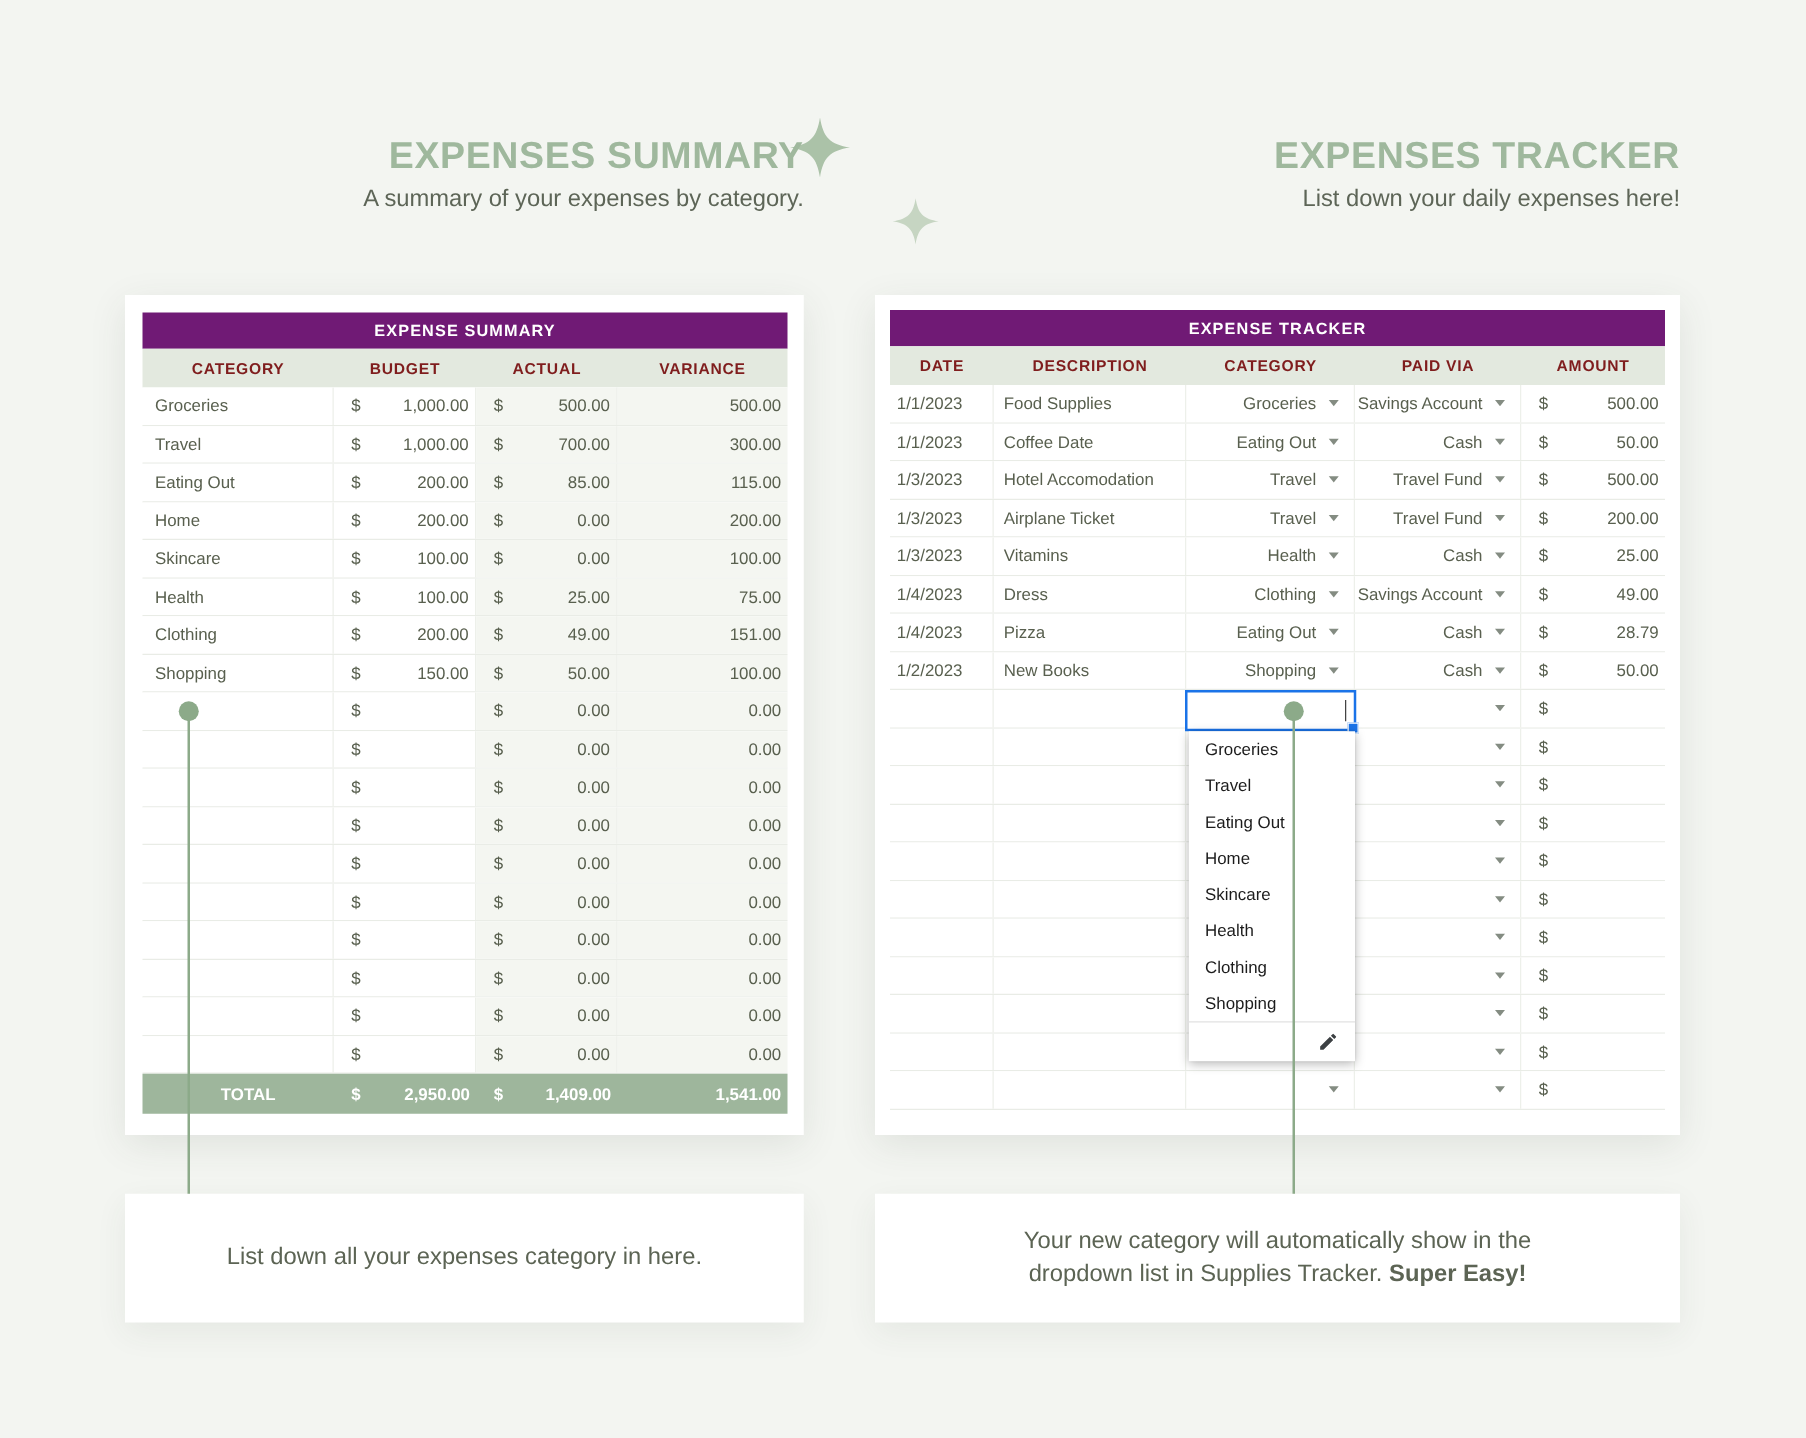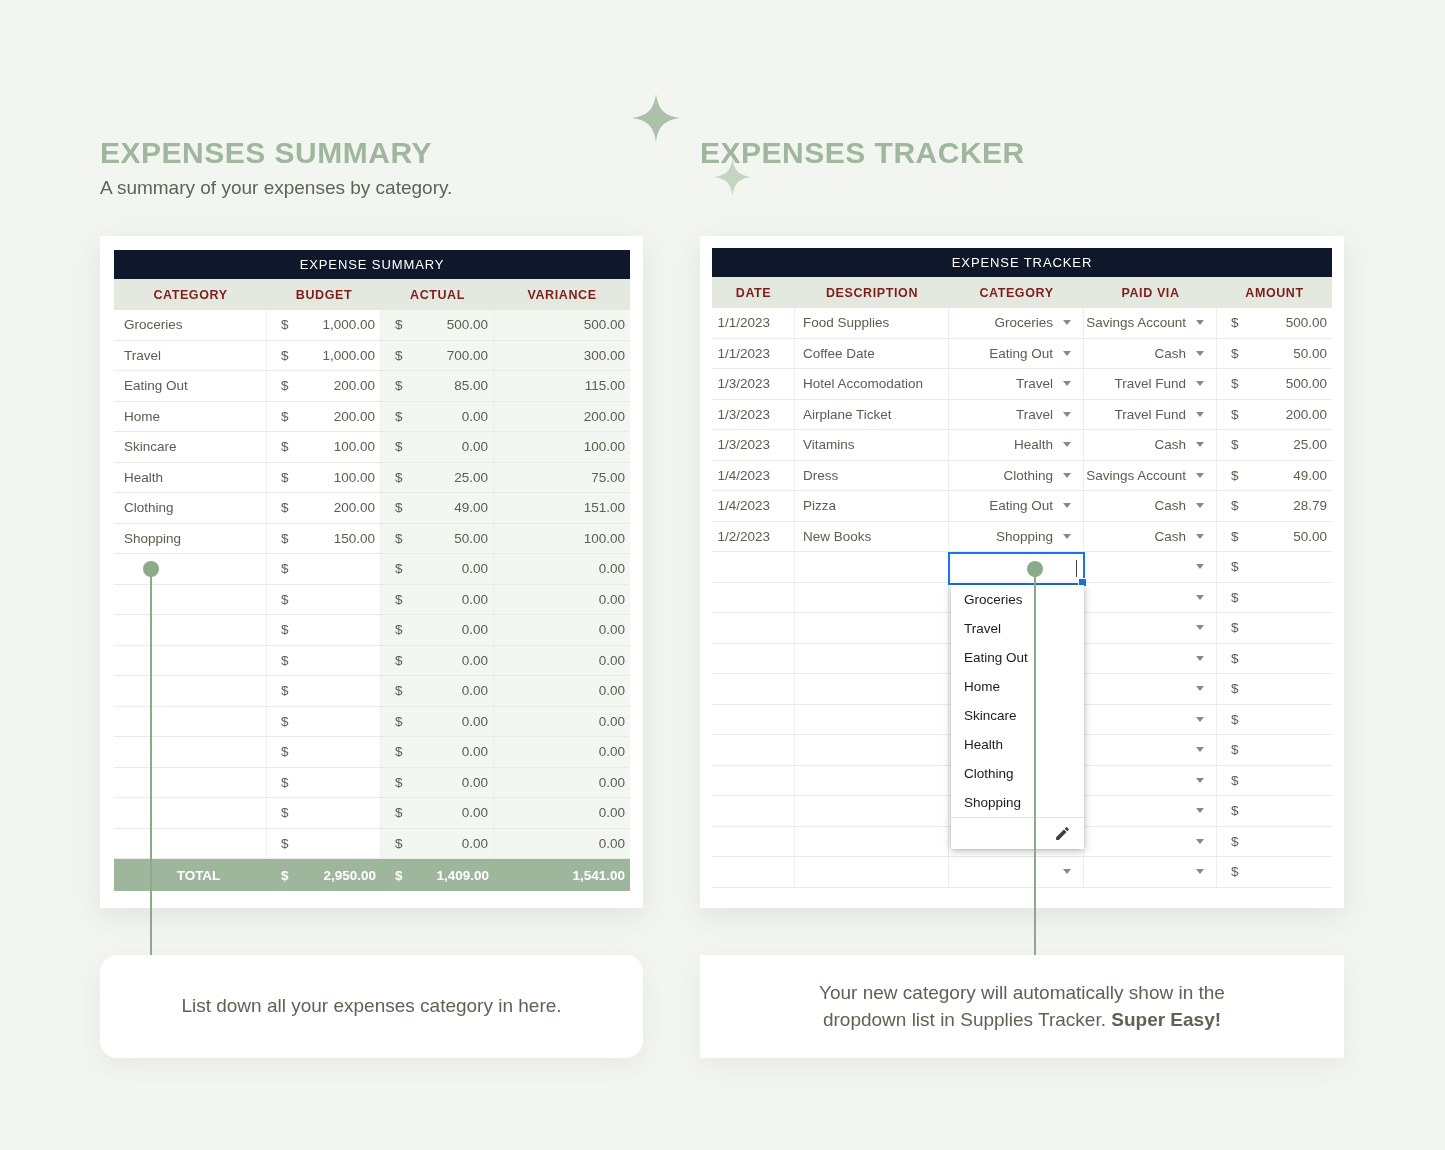--- a/index.html
+++ b/index.html
@@ -1,46 +1,46 @@
 <!DOCTYPE html>
 <html><head>
 <meta charset="utf-8">
 <style>
   html,body{margin:0;padding:0;}
   body{width:1445px;height:1150px;position:relative;overflow:hidden;
        background:#f3f5f1;font-family:"Liberation Sans",sans-serif;}
   .page{position:absolute;inset:0;}
 
   
-  .section-header{position:absolute;top:136px;text-align:left;}
+  .section-header{position:absolute;top:108px;text-align:right;}
   .section-header h1{margin:0;font-size:30px;font-weight:700;letter-spacing:.5px;color:#9fb89d;}
   .section-header p{margin:7px 0 0 0;font-size:19px;color:#5d6557;}
   .sh-left{left:100px;width:543px;}
   .sh-right{left:700px;width:644px;}
 
   
   .sparkle{position:absolute;}
   .sparkle-big{left:632px;top:92px;width:48px;height:52px;}
   .sparkle-small{left:714px;top:157px;width:37px;height:40px;}
 
   
   .card{position:absolute;background:#ffffff;box-shadow:0 8px 28px rgba(60,70,60,.10);}
   .card-left{left:100px;top:236px;width:543px;height:672px;}
   .card-right{left:700px;top:236px;width:644px;height:672px;}
   .caption-card{position:absolute;top:955px;height:103px;background:#fff;
       box-shadow:0 8px 24px rgba(60,70,60,.07);display:flex;align-items:center;justify-content:center;}
-  .cap-left{left:100px;width:543px;border-radius:17px;}
+  .cap-left{left:100px;width:543px;}
   .cap-right{left:700px;width:644px;}
   .caption-text{font-size:19px;color:#5c6454;text-align:center;line-height:1.4;}
 
   
   .sheet{position:absolute;}
   .sheet-left{left:14px;top:14px;width:516px;}
   .sheet-right{left:12px;top:12px;width:620px;}
-  .tbar{height:29px;background:#0f172a;color:#fff;font-weight:400;font-size:13px;
+  .tbar{height:29px;background:#701a75;color:#fff;font-weight:700;font-size:13px;
         letter-spacing:.9px;display:flex;align-items:center;justify-content:center;}
   .thead{display:grid;height:31px;background:#e3e9df;}
   .thead .hcell{display:flex;align-items:center;justify-content:center;
         color:#7f1d1d;font-weight:700;font-size:12.5px;letter-spacing:.6px;}
   .grid-left{grid-template-columns:153px 114px 113px 136px;}
   .grid-right{grid-template-columns:83px 154px 135px 133px 115px;}
   .trow{display:grid;height:30.5px;box-sizing:border-box;border-bottom:1px solid #e9ece6;background:#fff;}
   .cell{display:flex;align-items:center;font-size:13.5px;color:#59604f;box-sizing:border-box;
         border-right:1px solid #edf0ea;overflow:hidden;}
   .cell:last-child{border-right:none;}
@@ -84,20 +84,21 @@
   <svg class="sparkle sparkle-small" viewBox="0 0 100 100">
     <path d="M50 0 C55 33 67 45 100 50 C67 55 55 67 50 100 C45 67 33 55 0 50 C33 45 45 33 50 0 Z" fill="#c6d5c2"></path>
   </svg>
 
   <div class="section-header sh-left">
     <h1>EXPENSES SUMMARY</h1>
     <p>A summary of your expenses by category.</p>
   </div>
   <div class="section-header sh-right">
     <h1>EXPENSES TRACKER</h1>
+    <p>List down your daily expenses here!</p>
   </div>
 
   <div class="card card-left">
     <div class="sheet sheet-left">
       <div class="tbar">EXPENSE SUMMARY</div>
       <div class="thead grid-left" id="summary-head">
           <div class="hcell">CATEGORY</div>
           <div class="hcell">BUDGET</div>
           <div class="hcell">ACTUAL</div>
           <div class="hcell">VARIANCE</div>

